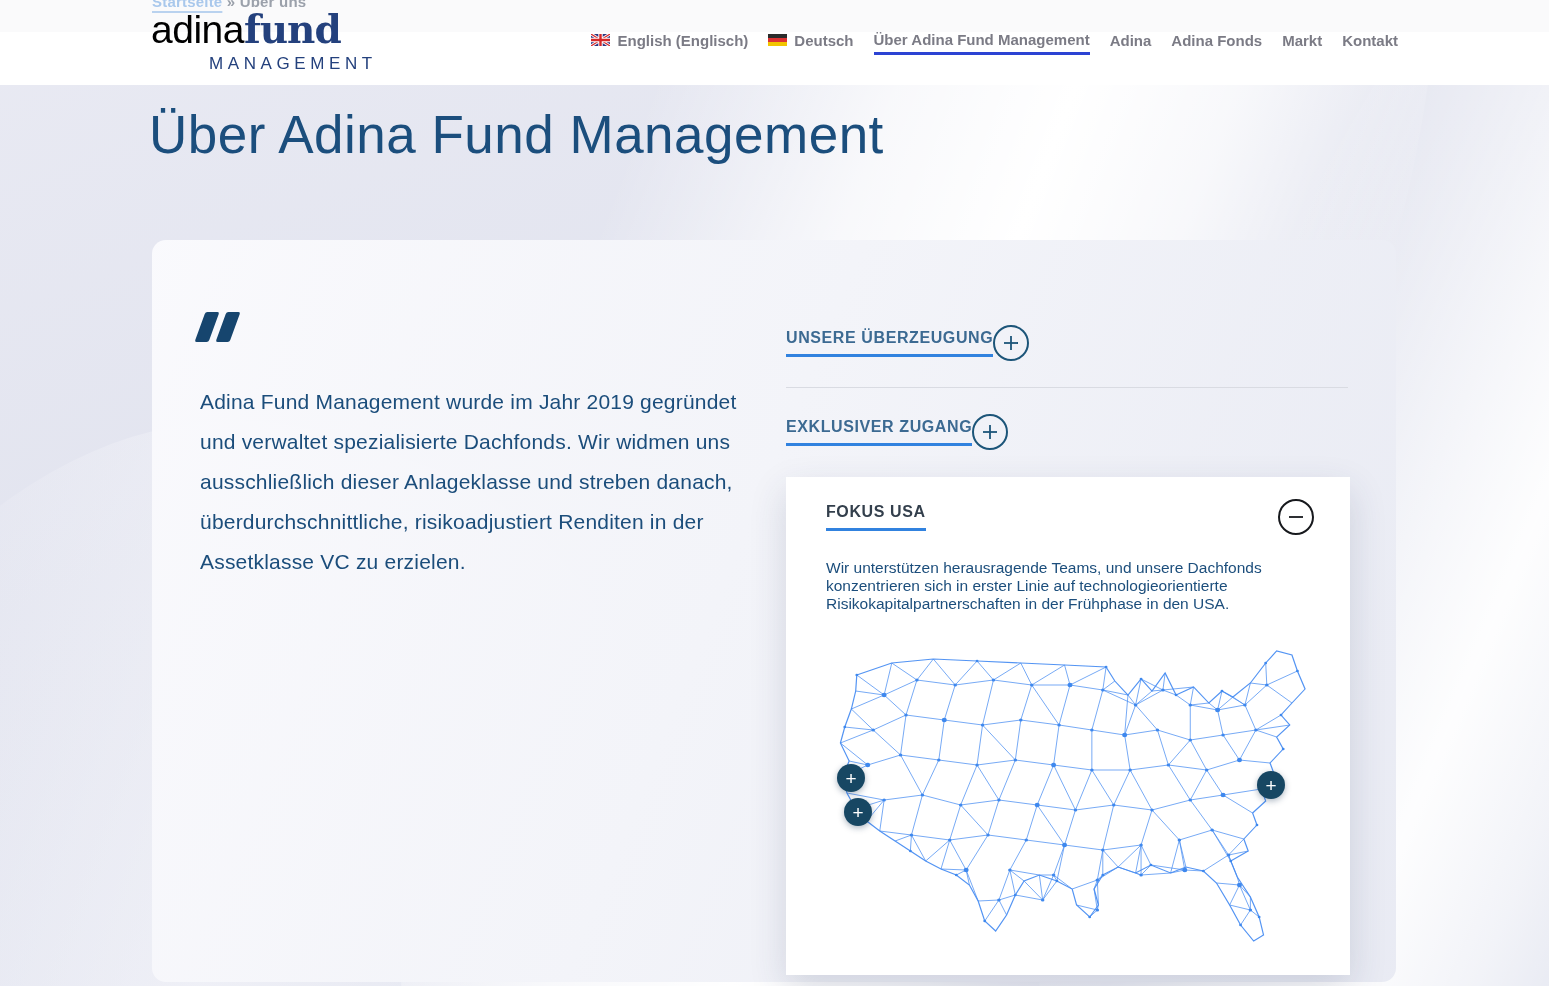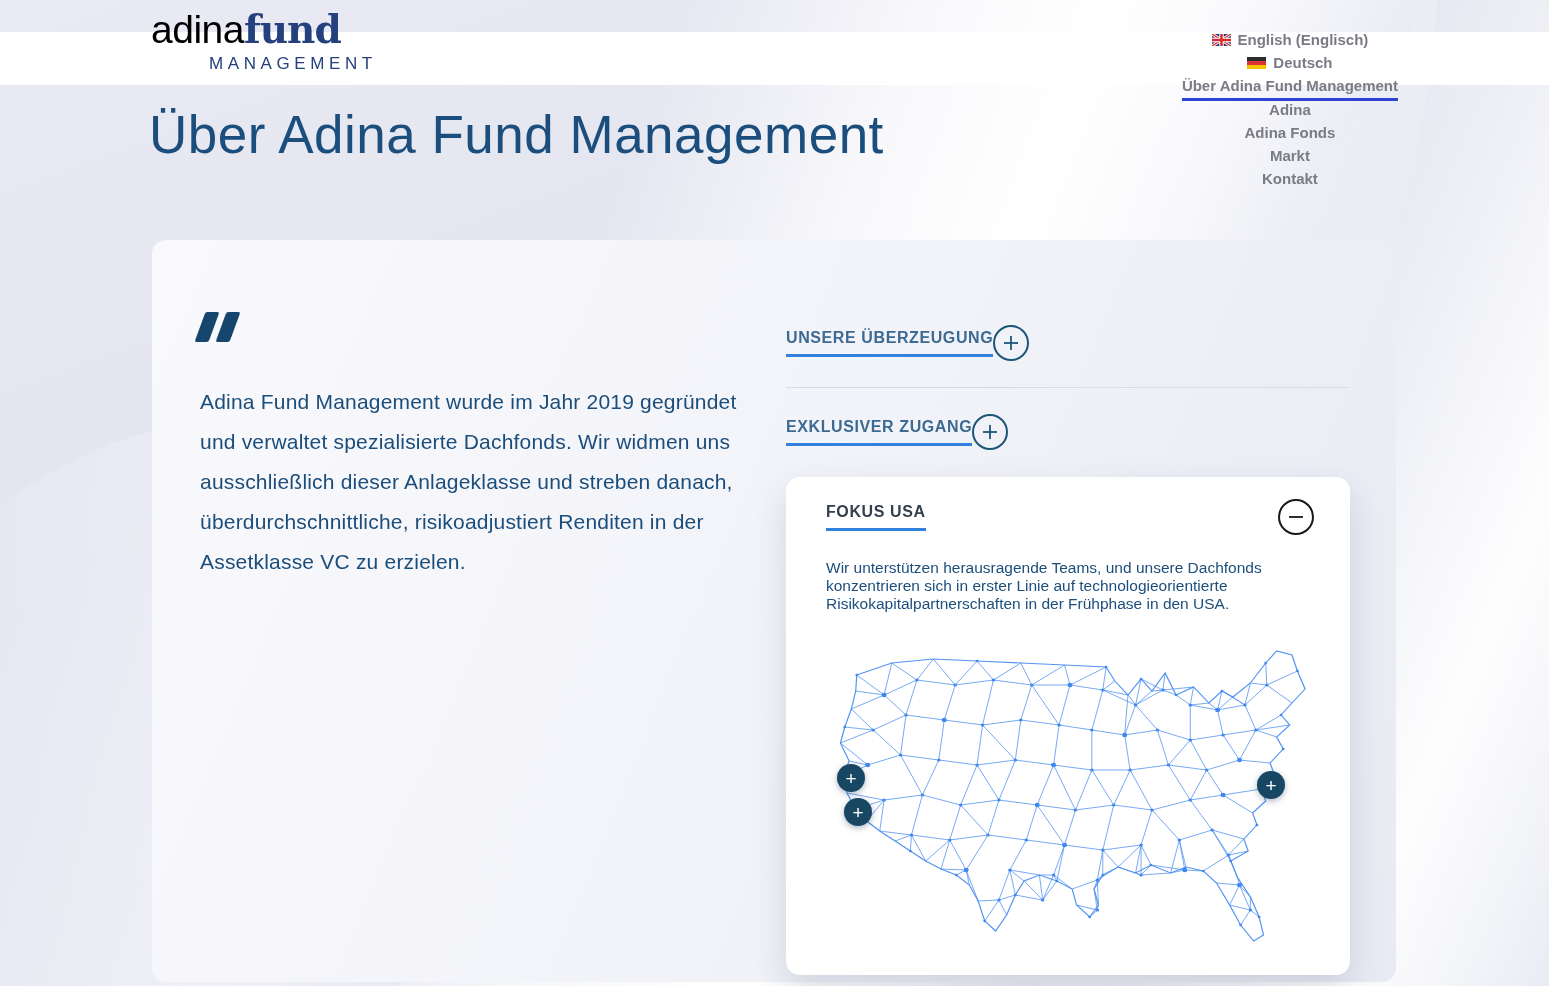--- a/index.html
+++ b/index.html
@@ -35,22 +35,22 @@
 
   
   .logo{ position:absolute; left:151px; top:6px; z-index:6; cursor:pointer; }
   .logo-line1{ font-size:39px; line-height:46px; white-space:nowrap; }
   .logo-part1{ color:#000000; font-weight:400; letter-spacing:-.5px; }
   .logo-part2{ color:#24417d; font-family:"DejaVu Serif","Liberation Serif",serif; font-weight:700; letter-spacing:-1px; }
   .logo-sub{ padding-left:58px; margin-top:1px; font-size:17px; font-weight:400;
     letter-spacing:4.6px; color:#24417d; }
 
   
-  .nav{ position:absolute; right:151px; top:31px; z-index:6; display:flex; align-items:center; 
-    font-size:15px; font-weight:700; color:#7b7b85; white-space:nowrap;flex-direction:column; }
+  .nav{ position:absolute; right:151px; top:31px; z-index:6; display:flex; align-items:center; gap:20px;
+    font-size:15px; font-weight:700; color:#7b7b85; white-space:nowrap; }
   .nav-item{ cursor:pointer; padding-bottom:6px; }
   .nav-item.lang{ display:flex; align-items:center; gap:7px; }
   .nav-item.active{ border-bottom:3px solid #2c43d3; padding-bottom:4px; }
   .flag{ display:inline-block; width:19px; height:12px; flex:0 0 auto; }
 
   
   .page-title{ position:absolute; left:149px; top:104px; z-index:2;
     font-size:53px; font-weight:300; letter-spacing:.5px; color:#1b4e7d; }
 
   
@@ -72,21 +72,21 @@
   .acc-row + .acc-row{ border-top:1px solid #d9dbe2; }
   .acc-label{ font-size:16px; font-weight:600; letter-spacing:.6px; color:#3c6a92;
     padding-bottom:7px; border-bottom:3px solid #3182df; }
   .icon-btn{ width:36px; height:36px; border-radius:50%; background:transparent;
     border:2px solid #1c5579; display:flex; align-items:center; justify-content:center;
     cursor:pointer; flex:0 0 auto; }
   .icon-btn svg{ display:block; }
 
   
   .fokus-card{ position:absolute; left:634px; top:237px; width:564px; height:498px;
-    background:#ffffff; border-radius:14px; box-shadow:0 14px 35px rgba(45,55,95,.16); }
+    background:#ffffff; border-radius:0; box-shadow:0 14px 35px rgba(45,55,95,.16); }
   .fokus-head{ position:absolute; left:40px; right:36px; top:20px; height:40px;
     display:flex; justify-content:space-between; align-items:center; }
   .fokus-label{ font-size:16px; font-weight:600; letter-spacing:.6px; color:#333f4c;
     padding-bottom:7px; border-bottom:3px solid #3182df; cursor:pointer; }
   .icon-btn.minus{ border-color:#17191d; }
   .fokus-body{ position:absolute; left:40px; top:82px; width:470px;
     font-size:15.5px; line-height:18px; color:#1c4e7c; }
   .map-wrap{ position:absolute; left:38px; top:168px; width:492px; height:300px; }
   .map-wrap svg{ display:block; width:100%; height:100%; }
   .map-marker{ position:absolute; width:28px; height:28px; border-radius:50%;
@@ -479,20 +479,27 @@
             <circle cx="19" cy="82" r="1.3" fill="#3e88ee"></circle>
           </svg>
       </div>
       <button class="map-marker marker-1">+</button>
       <button class="map-marker marker-2">+</button>
       <button class="map-marker marker-3">+</button>
     </div>
 
   </section>
 
+  <div class="topbar">
+    <div class="breadcrumb">
+      <span class="bc-home">Startseite</span>
+      <span class="bc-sep">»</span>
+      <span class="bc-cur">Über uns</span>
+    </div>
+  </div>
   <div class="header"></div>
 
   <div class="logo">
     <div class="logo-line1">
       <span class="logo-part1">adina</span><span class="logo-part2">fund</span>
     </div>
     <div class="logo-sub">MANAGEMENT</div>
   </div>
 
   <nav class="nav">

